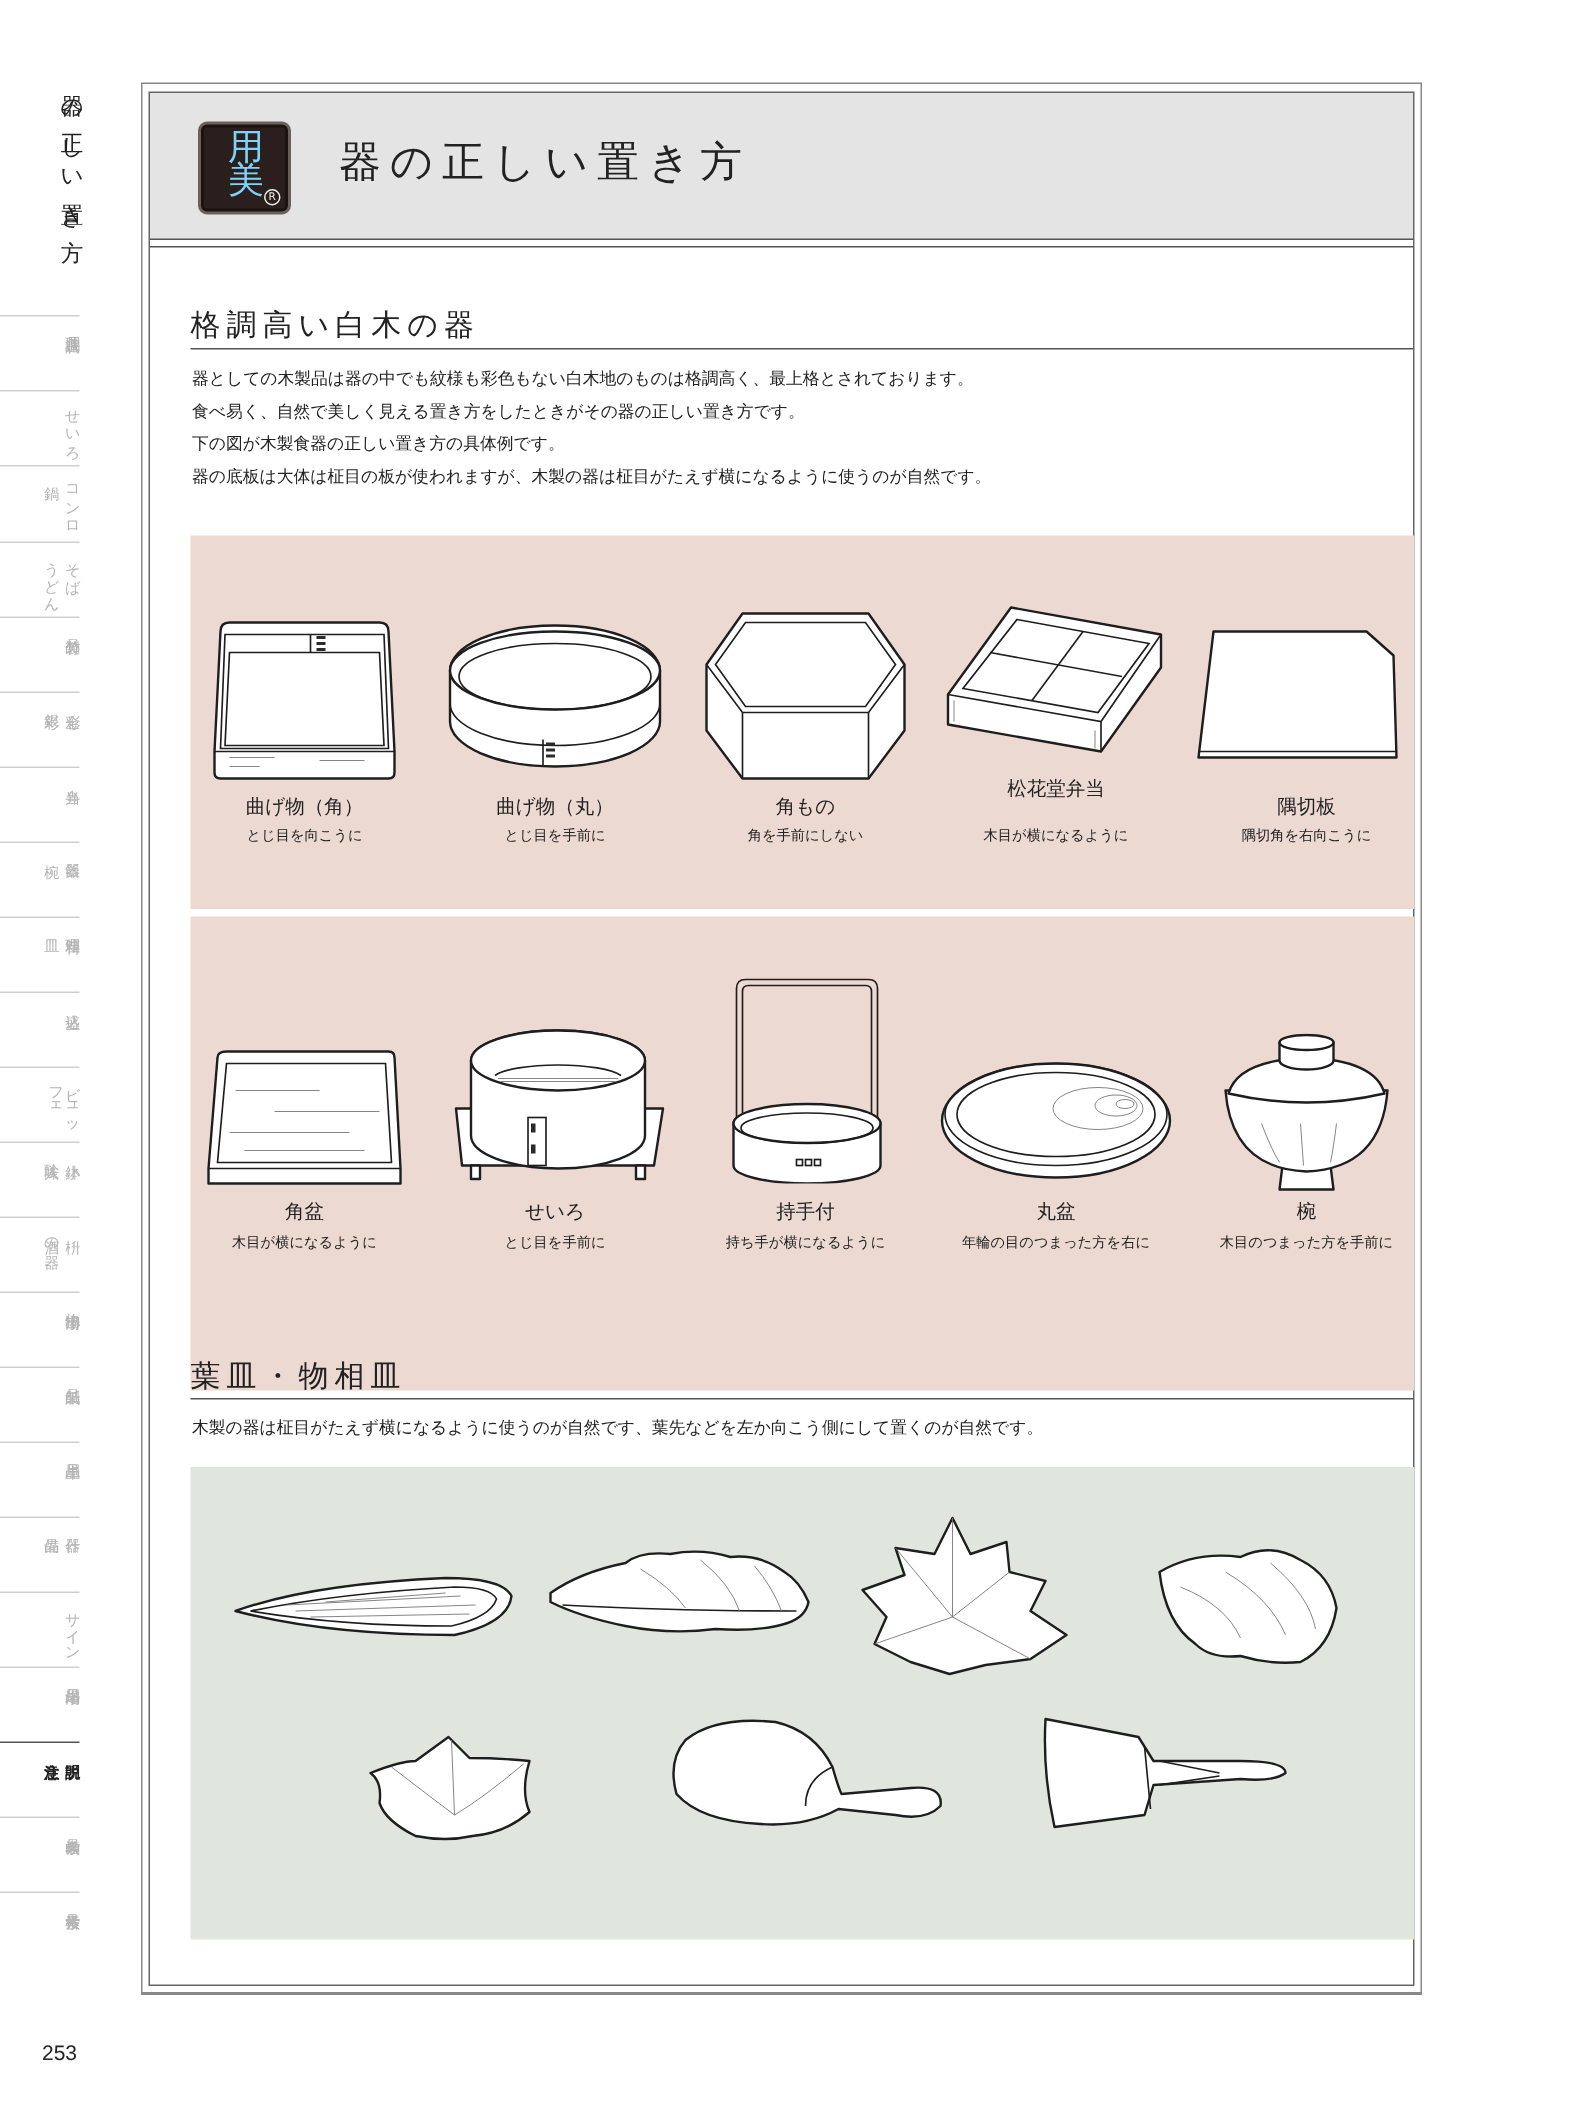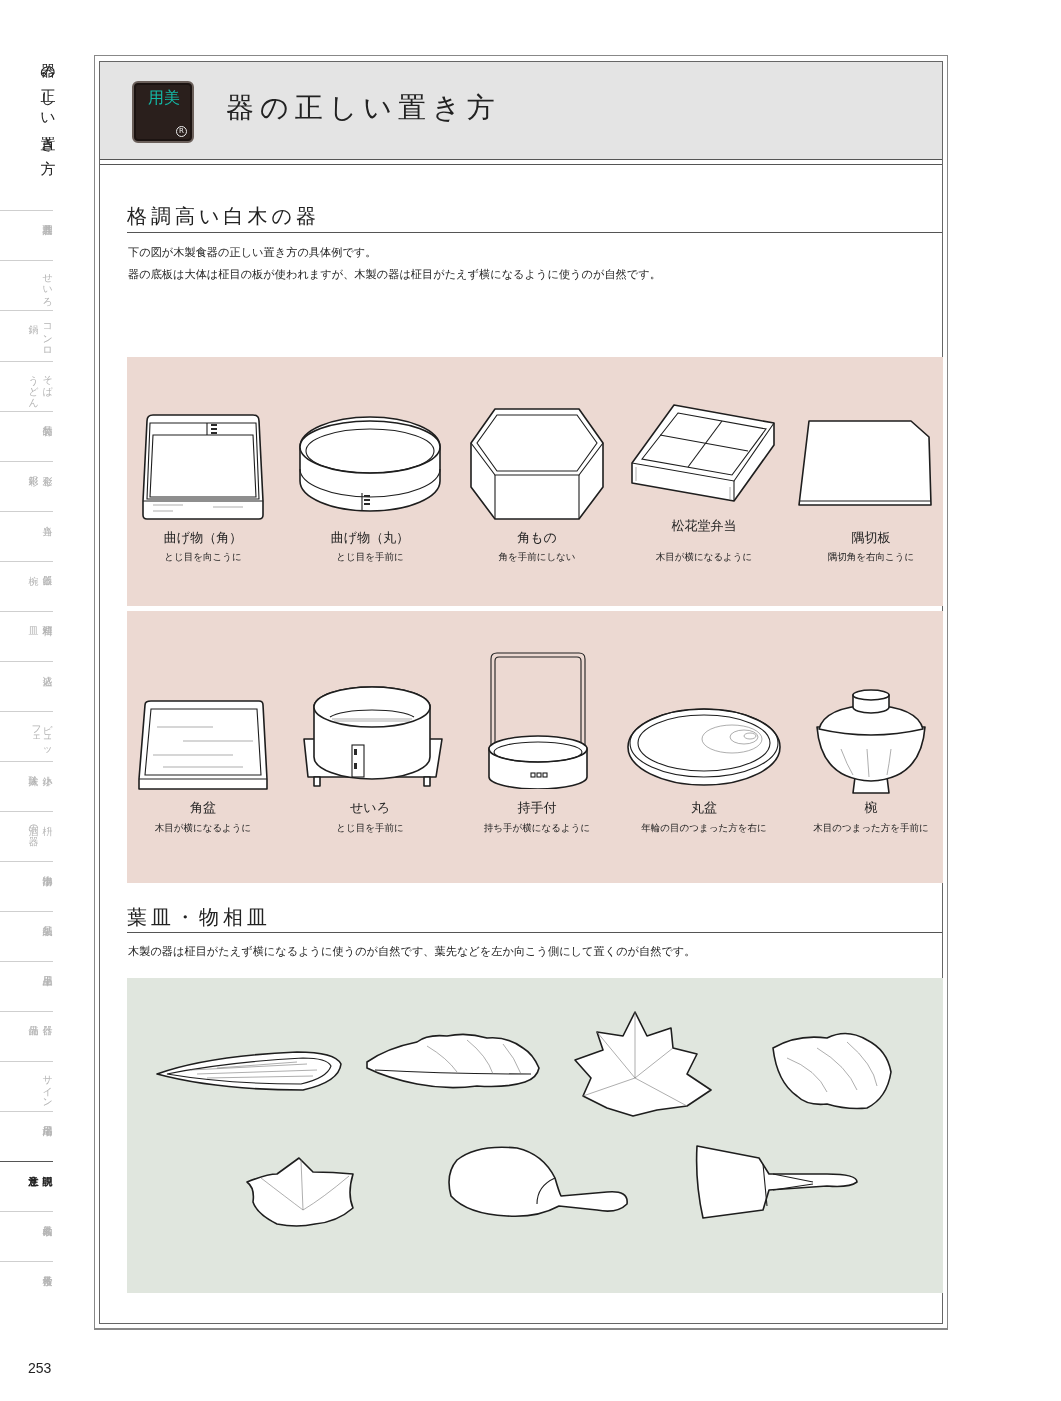--- a/index.html
+++ b/index.html
@@ -46,21 +46,21 @@
   .header-line2 {
     position: absolute; left: 100px; top: 164px; width: 842px; height: 1px; background: #555;
   }
   .logo {
     position: absolute; left: 132px; top: 81px; width: 62px; height: 62px;
     background: #2a1f1c; border: 2px solid #6a5f5a; border-radius: 6px;
     box-shadow: inset 0 0 0 2px #1b1311;
   }
   .logo-text {
     position: absolute; left: 12px; top: 4px; width: 36px;
-    color: #14b8a6; font-size: 16px; line-height: 22px; text-align: center;
+    color: #7dd3fc; font-size: 24px; line-height: 22px; text-align: center;
     font-family: "DejaVu Sans", sans-serif;
   }
   .logo-reg {
     position: absolute; right: 5px; bottom: 4px; width: 11px; height: 11px;
     border: 1px solid #eee; border-radius: 50%; color: #eee; font-size: 7px;
     line-height: 9px; text-align: center; font-family: "DejaVu Sans", sans-serif;
   }
   .page-title {
     position: absolute; left: 226px; top: 89px; font-size: 28px; letter-spacing: 6px;
     color: #222; font-family: "DejaVu Serif", serif;
@@ -192,20 +192,22 @@
 <div class="header-line2"></div>
 <div class="logo">
   <div class="logo-text">用美</div>
   <div class="logo-reg">R</div>
 </div>
 <div class="page-title">器の正しい置き方</div>
 
 <div class="section-title" style="top:203px">格調高い白木の器</div>
 <div class="section-rule" style="top:232px"></div>
 <div class="paragraph" style="top:242px">
+  <div>器としての木製品は器の中でも紋様も彩色もない白木地のものは格調高く、最上格とされております。</div>
+  <div>食べ易く、自然で美しく見える置き方をしたときがその器の正しい置き方です。</div>
   <div>下の図が木製食器の正しい置き方の具体例です。</div>
   <div>器の底板は大体は柾目の板が使われますが、木製の器は柾目がたえず横になるように使うのが自然です。</div>
 </div>
 
 <div class="panel pink" style="top:357px;height:249px">
 
   <div class="item" style="left:-4px;top:0">
     <div class="item-drawing" style="top:48px">
       <svg width="160" height="115" viewBox="0 0 160 115">
         <path class="ln" d="M30 10 L130 10 Q136 10 136 16 L140 96 L140 110 Q140 114 136 114 L24 114 Q20 114 20 110 L20 96 L24 16 Q24 10 30 10 Z"></path>
@@ -274,21 +276,21 @@
       <svg width="160" height="94" viewBox="0 0 160 94">
         <path class="ln" d="M18 4 L120 4 L138 20 L140 88 L8 88 Z"></path>
         <path class="ln2" d="M8 84 L140 84"></path>
       </svg>
     </div>
     <div class="item-name" style="top:172px">隅切板</div>
     <div class="item-note" style="top:194px">隅切角を右向こうに</div>
   </div>
 </div>
 
-<div class="panel pink" style="top:611px;height:272px">
+<div class="panel pink" style="top:611px;height:316px">
   <div class="item" style="left:-4px;top:0">
     <div class="item-drawing" style="top:86px">
       <svg width="160" height="95" viewBox="0 0 160 95">
         <path class="ln" d="M28 4 L136 4 Q140 4 140 8 L144 82 L144 92 L16 92 L16 82 L22 8 Q22 4 28 4 Z"></path>
         <path class="ln2" d="M16 82 L144 82"></path>
         <path class="ln2" d="M28 12 L134 12 L138 78 L22 78 Z"></path>
         <path class="th" d="M34 30 L90 30 M60 44 L130 44 M30 58 L110 58 M40 70 L120 70"></path>
       </svg>
     </div>
     <div class="item-name" style="top:188px">角盆</div>

